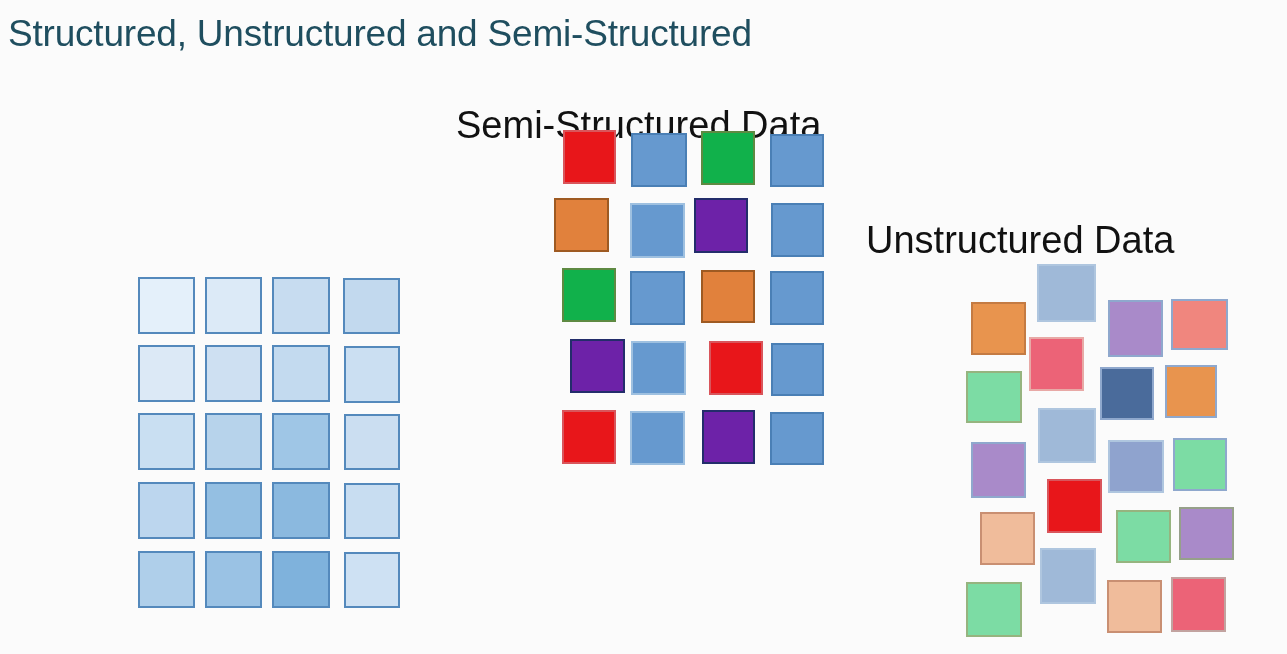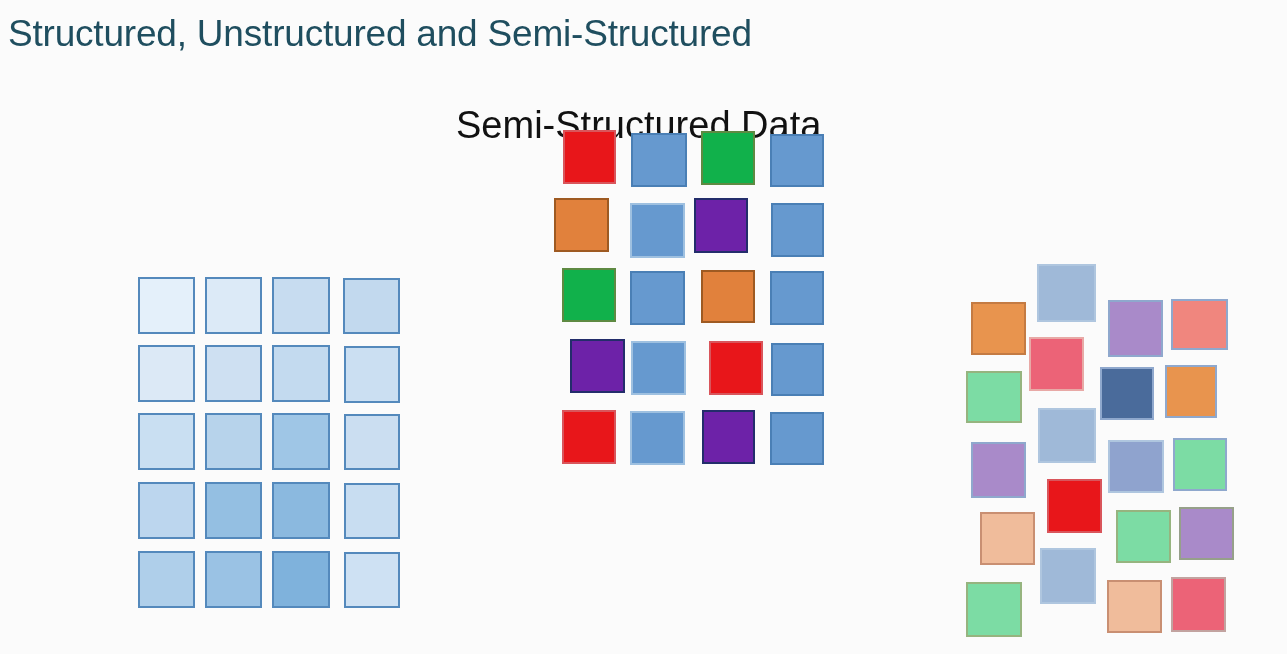--- a/index.html
+++ b/index.html
@@ -122,20 +122,21 @@
     <div class="sq" style="left:631px; top:341px; width:55px; height:54px; background:#6699CF; border-color:#9EC0E0;"></div>
     <div class="sq" style="left:709px; top:341px; width:54px; height:54px; background:#E8161A; border-color:#D9555B;"></div>
     <div class="sq" style="left:771px; top:343px; width:53px; height:53px; background:#6699CF; border-color:#4A7FB5;"></div>
 
     <div class="sq" style="left:562px; top:410px; width:54px; height:54px; background:#E8161A; border-color:#D9555B;"></div>
     <div class="sq" style="left:630px; top:411px; width:55px; height:54px; background:#6699CF; border-color:#9EC0E0;"></div>
     <div class="sq" style="left:702px; top:410px; width:53px; height:54px; background:#6D22A8; border-color:#232D6B;"></div>
     <div class="sq" style="left:770px; top:412px; width:54px; height:53px; background:#6699CF; border-color:#4A7FB5;"></div>
   </div>
 
+  <div class="section-heading" id="heading-unstructured">Unstructured Data</div>
 
   <div class="group" id="group-unstructured">
     <div class="sq" style="left:1037px; top:264px; width:59px; height:58px; background:#9FB9D8; border-color:#AFC6DF;"></div>
     <div class="sq" style="left:971px; top:302px; width:55px; height:53px; background:#E8944E; border-color:#C47B43;"></div>
     <div class="sq" style="left:1108px; top:300px; width:55px; height:57px; background:#A98AC9; border-color:#8FA8CD;"></div>
     <div class="sq" style="left:1171px; top:299px; width:57px; height:51px; background:#F0867E; border-color:#8FA8CD;"></div>
     <div class="sq" style="left:1029px; top:337px; width:55px; height:54px; background:#EC6377; border-color:#E8A9A6;"></div>
     <div class="sq" style="left:966px; top:371px; width:56px; height:52px; background:#7CDCA4; border-color:#96B47F;"></div>
     <div class="sq" style="left:1100px; top:367px; width:54px; height:53px; background:#4A6B9B; border-color:#8FA8CD;"></div>
     <div class="sq" style="left:1165px; top:365px; width:52px; height:53px; background:#E8944E; border-color:#8FA8CD;"></div>

